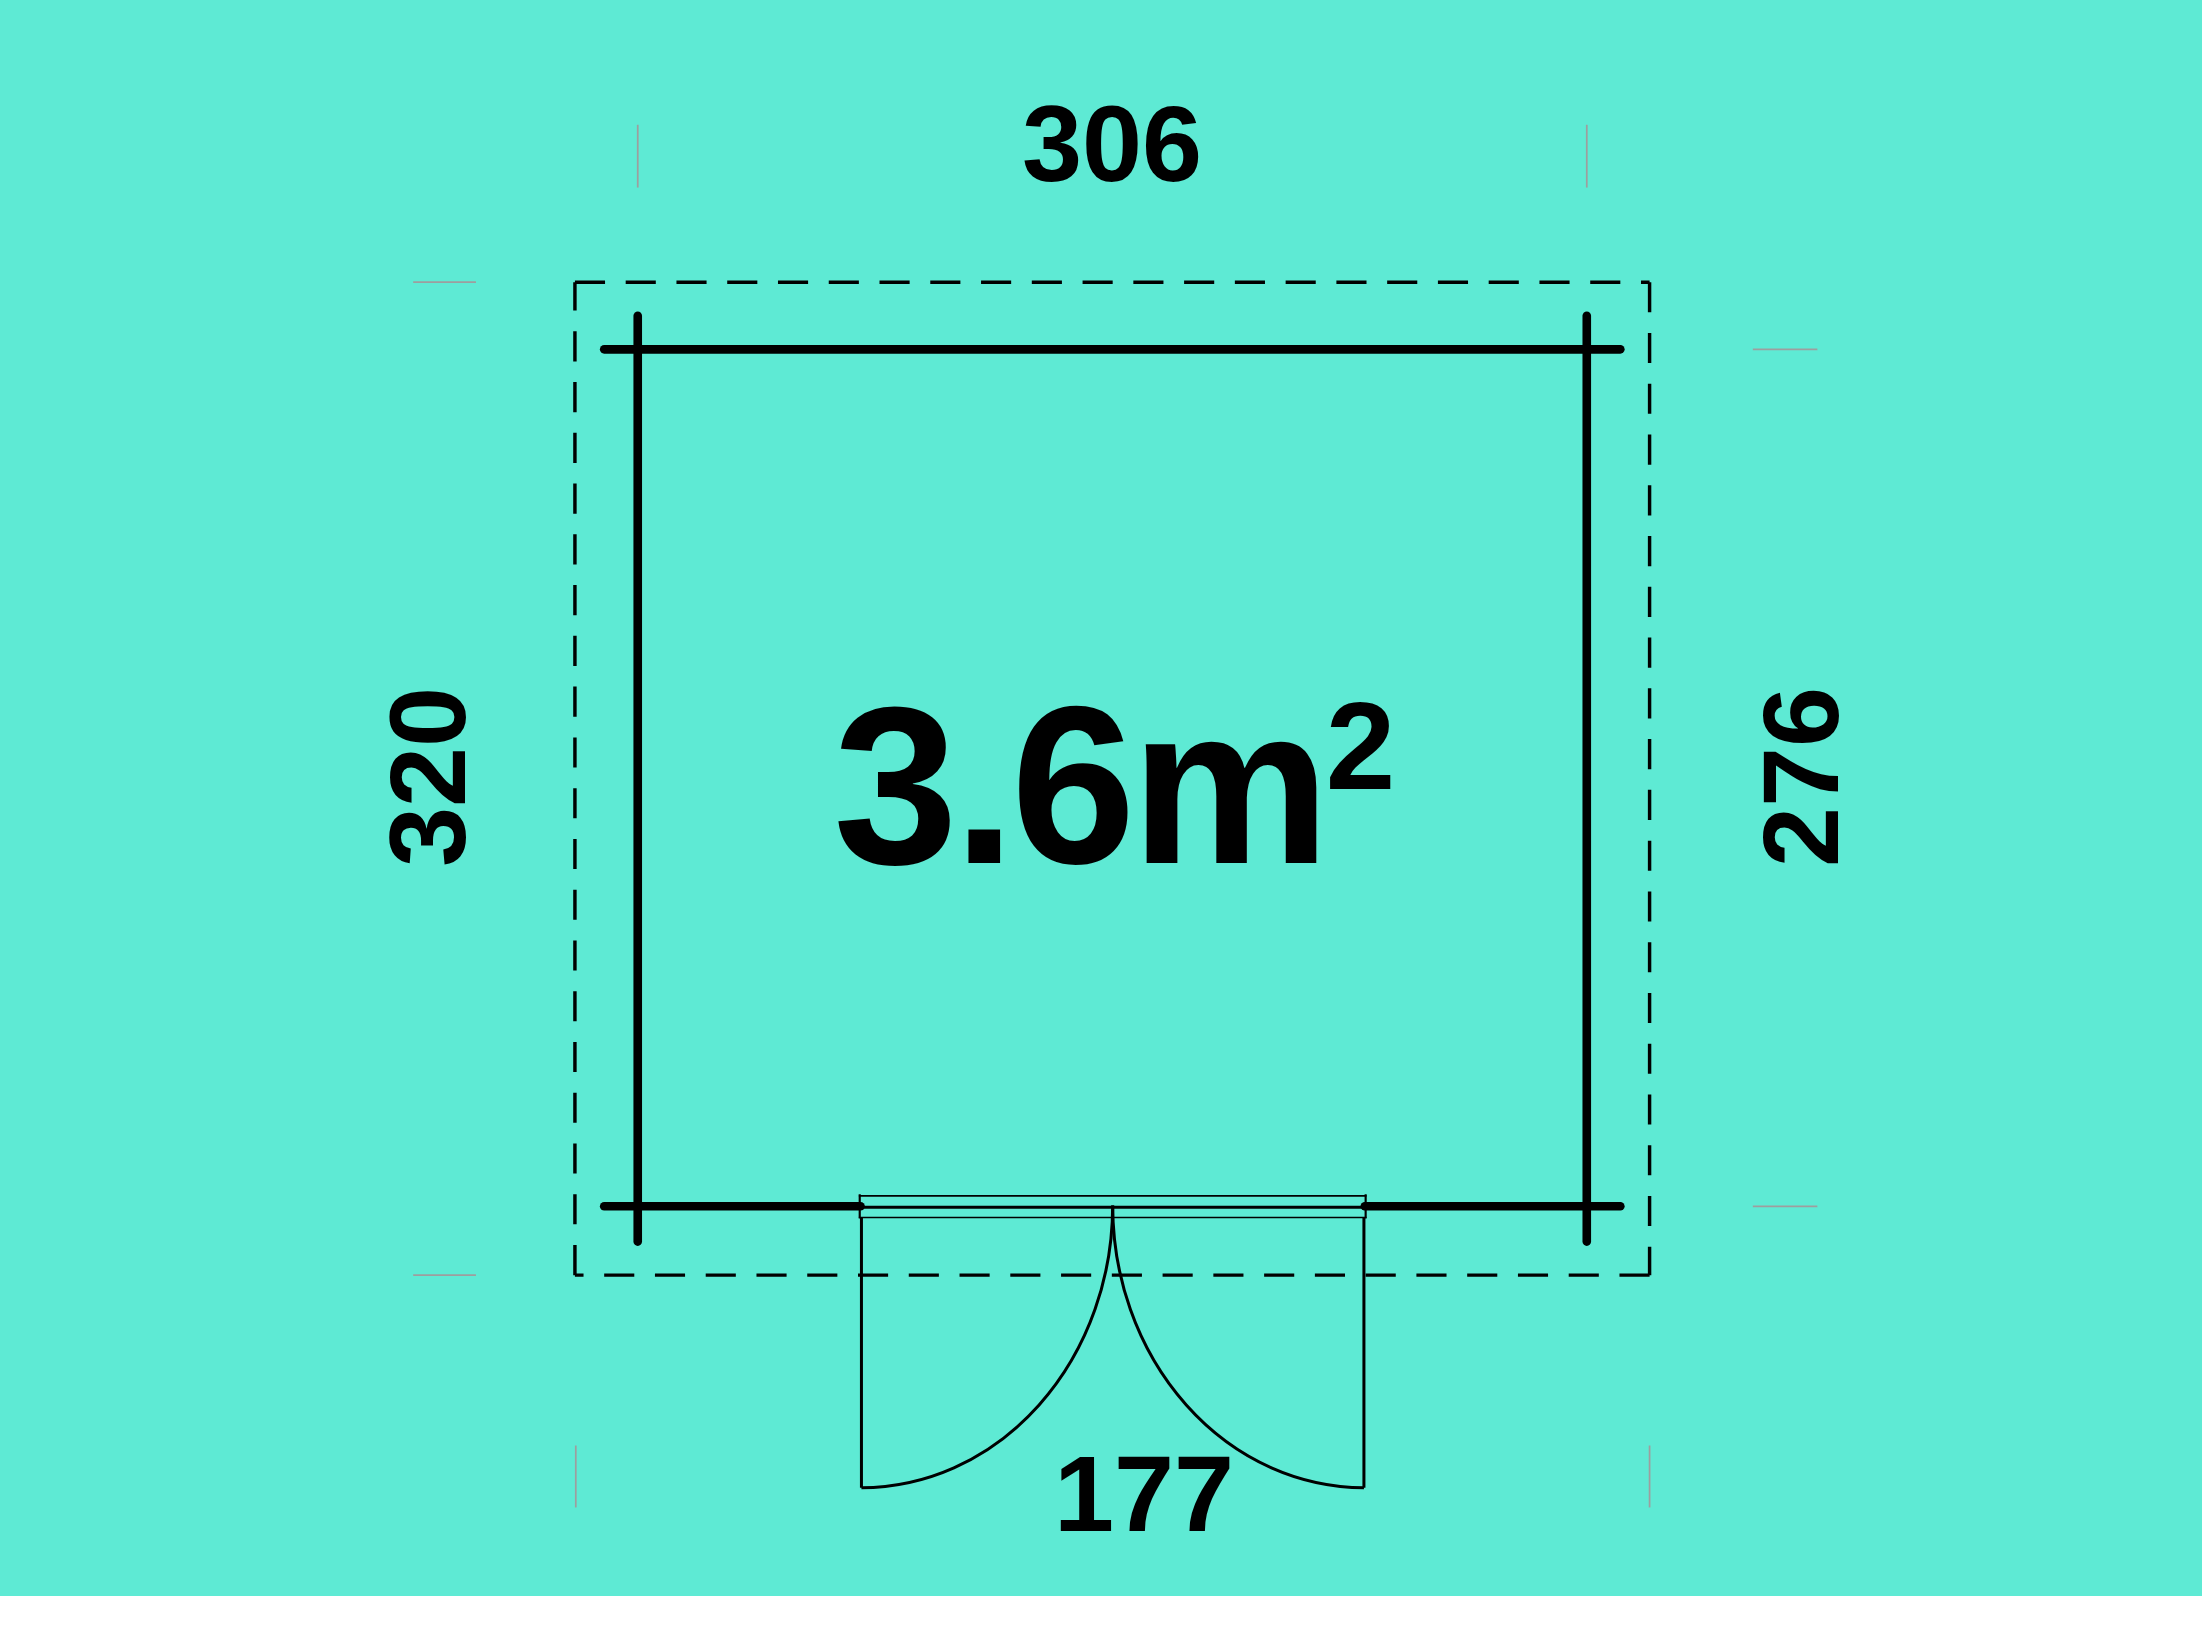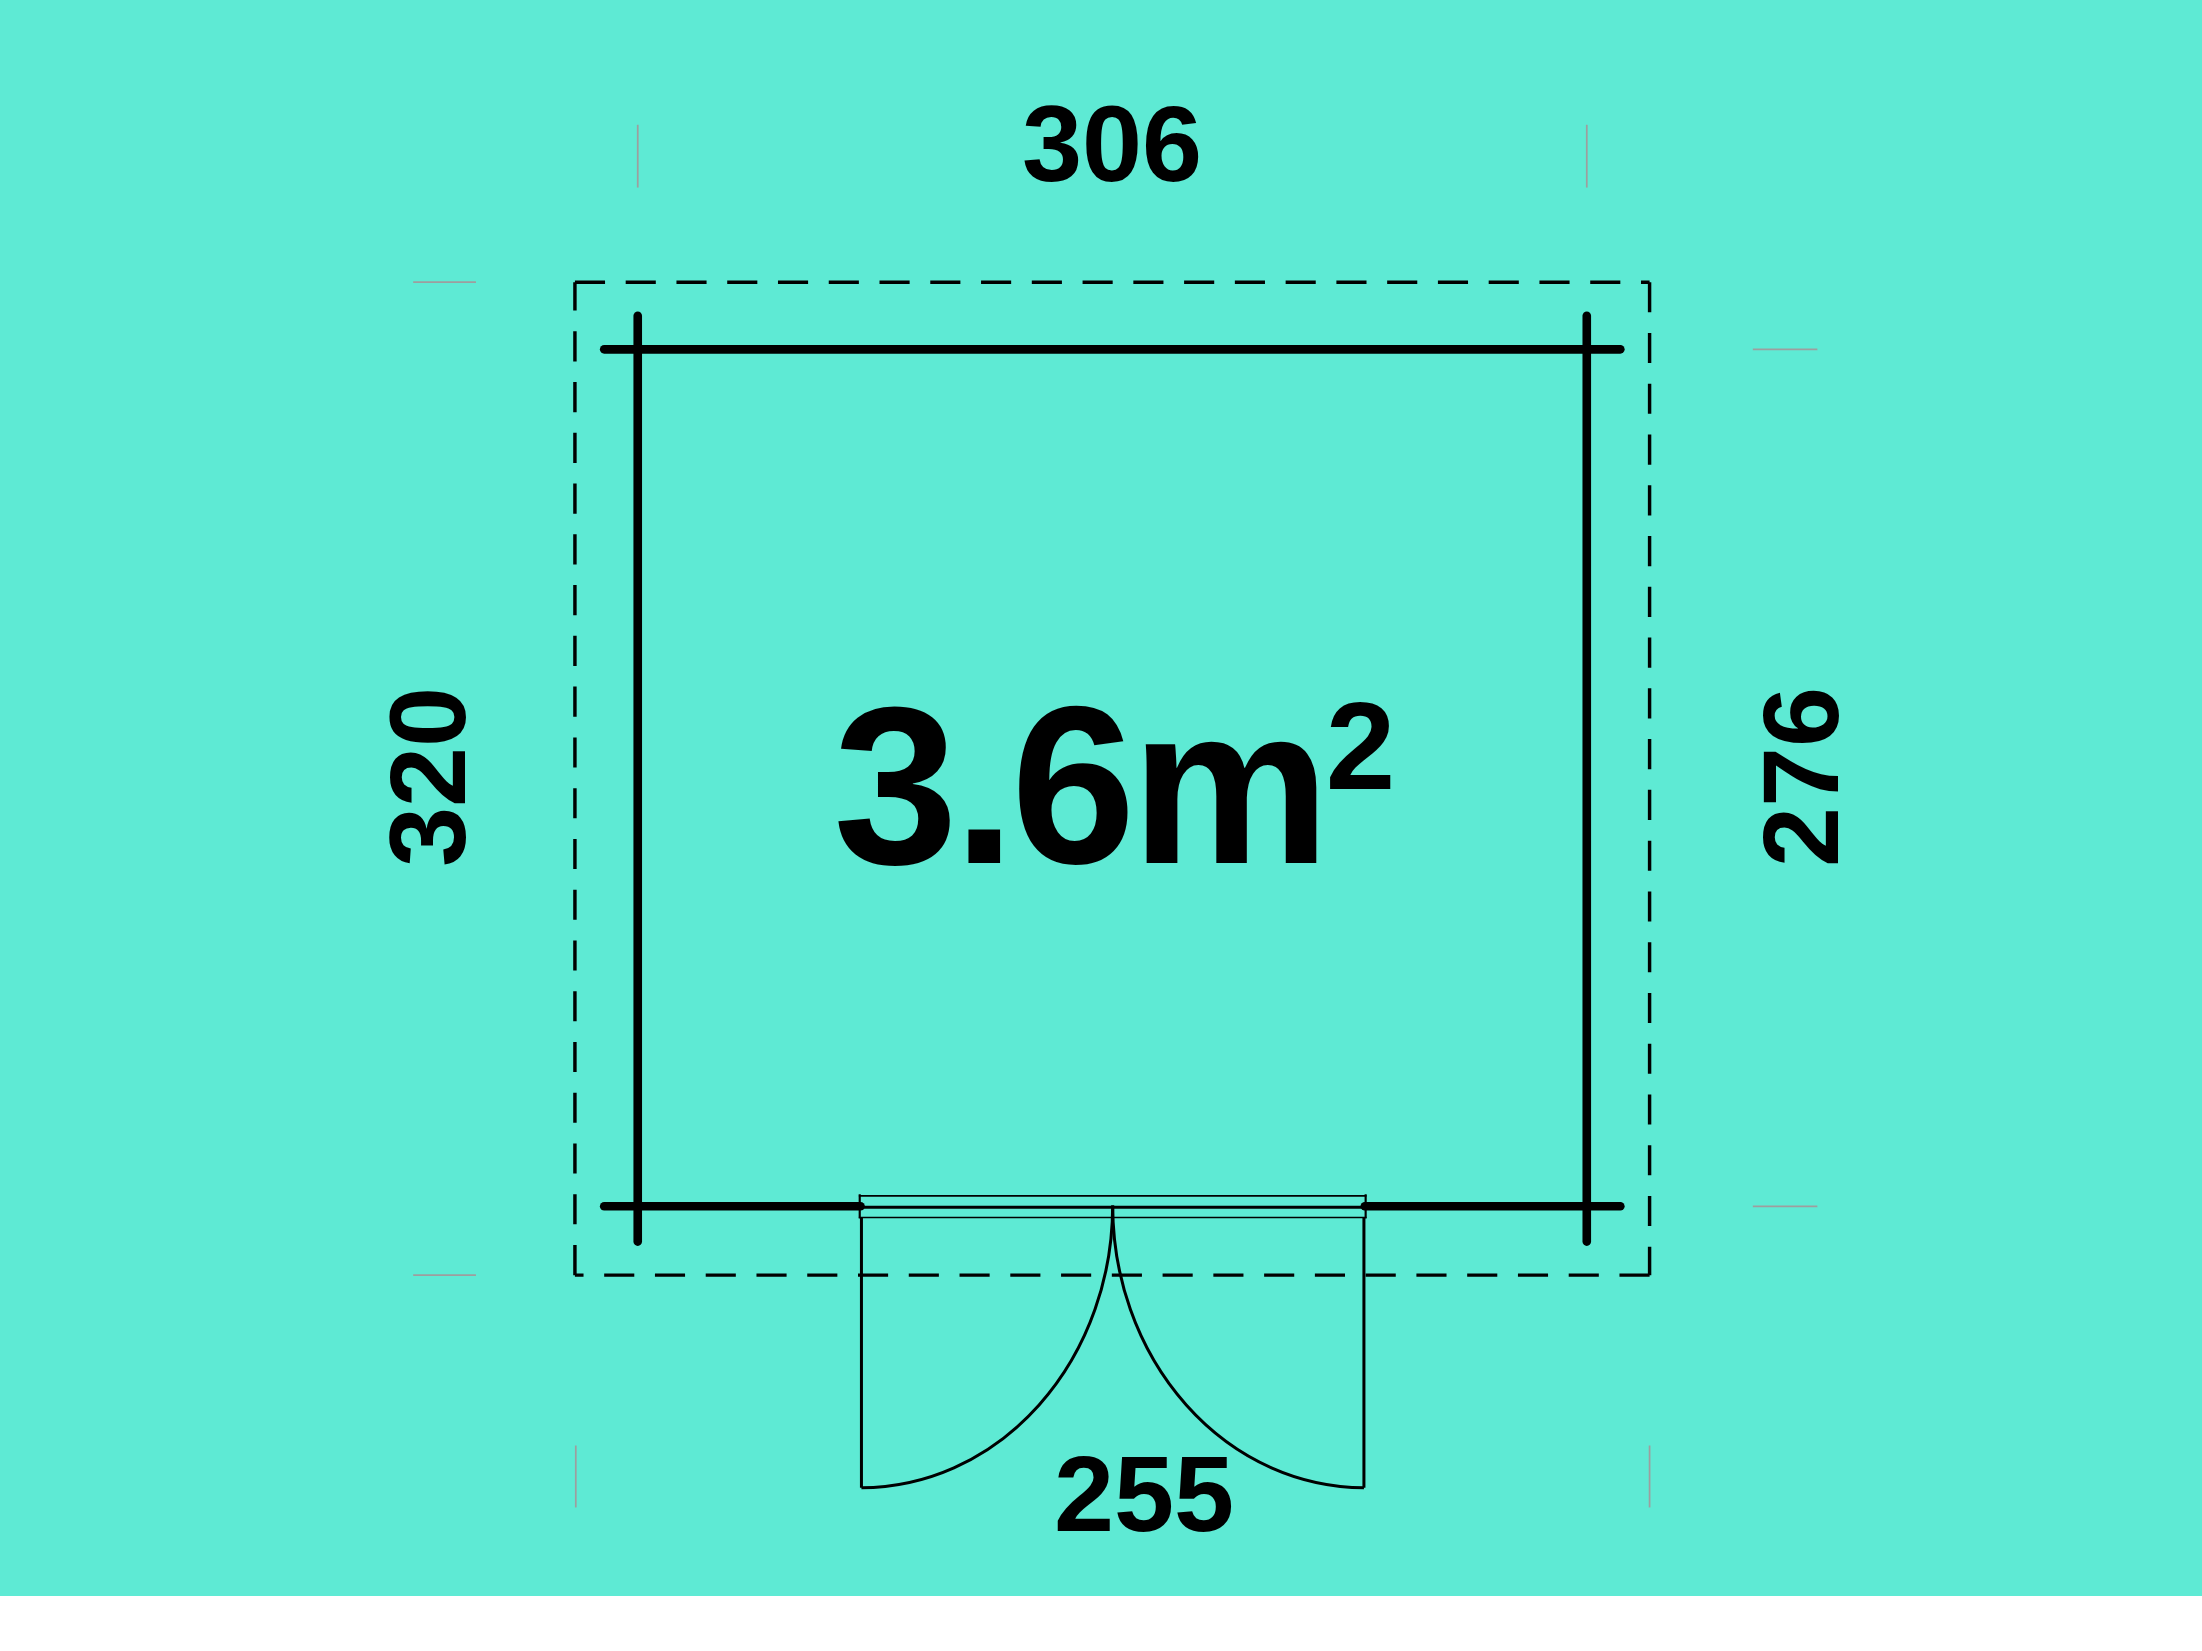--- a/index.html
+++ b/index.html
@@ -95,20 +95,20 @@
       <path d="M1293 1401 A292 328 0 0 0 1585 1729" stroke-width="3.5"></path>
     </g>
   </svg>
 
   <div class="dim-label" style="left:1112px; top:144px;">306</div>
 
   <div class="dim-label vertical" style="left:428px; top:777px;">320</div>
 
   <div class="dim-label vertical" style="left:1801px; top:777px;">276</div>
 
-  <div class="dim-label" style="left:1144px; top:1494px;">255</div>
+  <div class="dim-label" style="left:1144px; top:1494px;">177</div>
 
   <div class="area-label">
     <span>3.6</span><span>m</span><sup>2</sup>
   </div>
 
 </div>
 
 
 </body></html>

